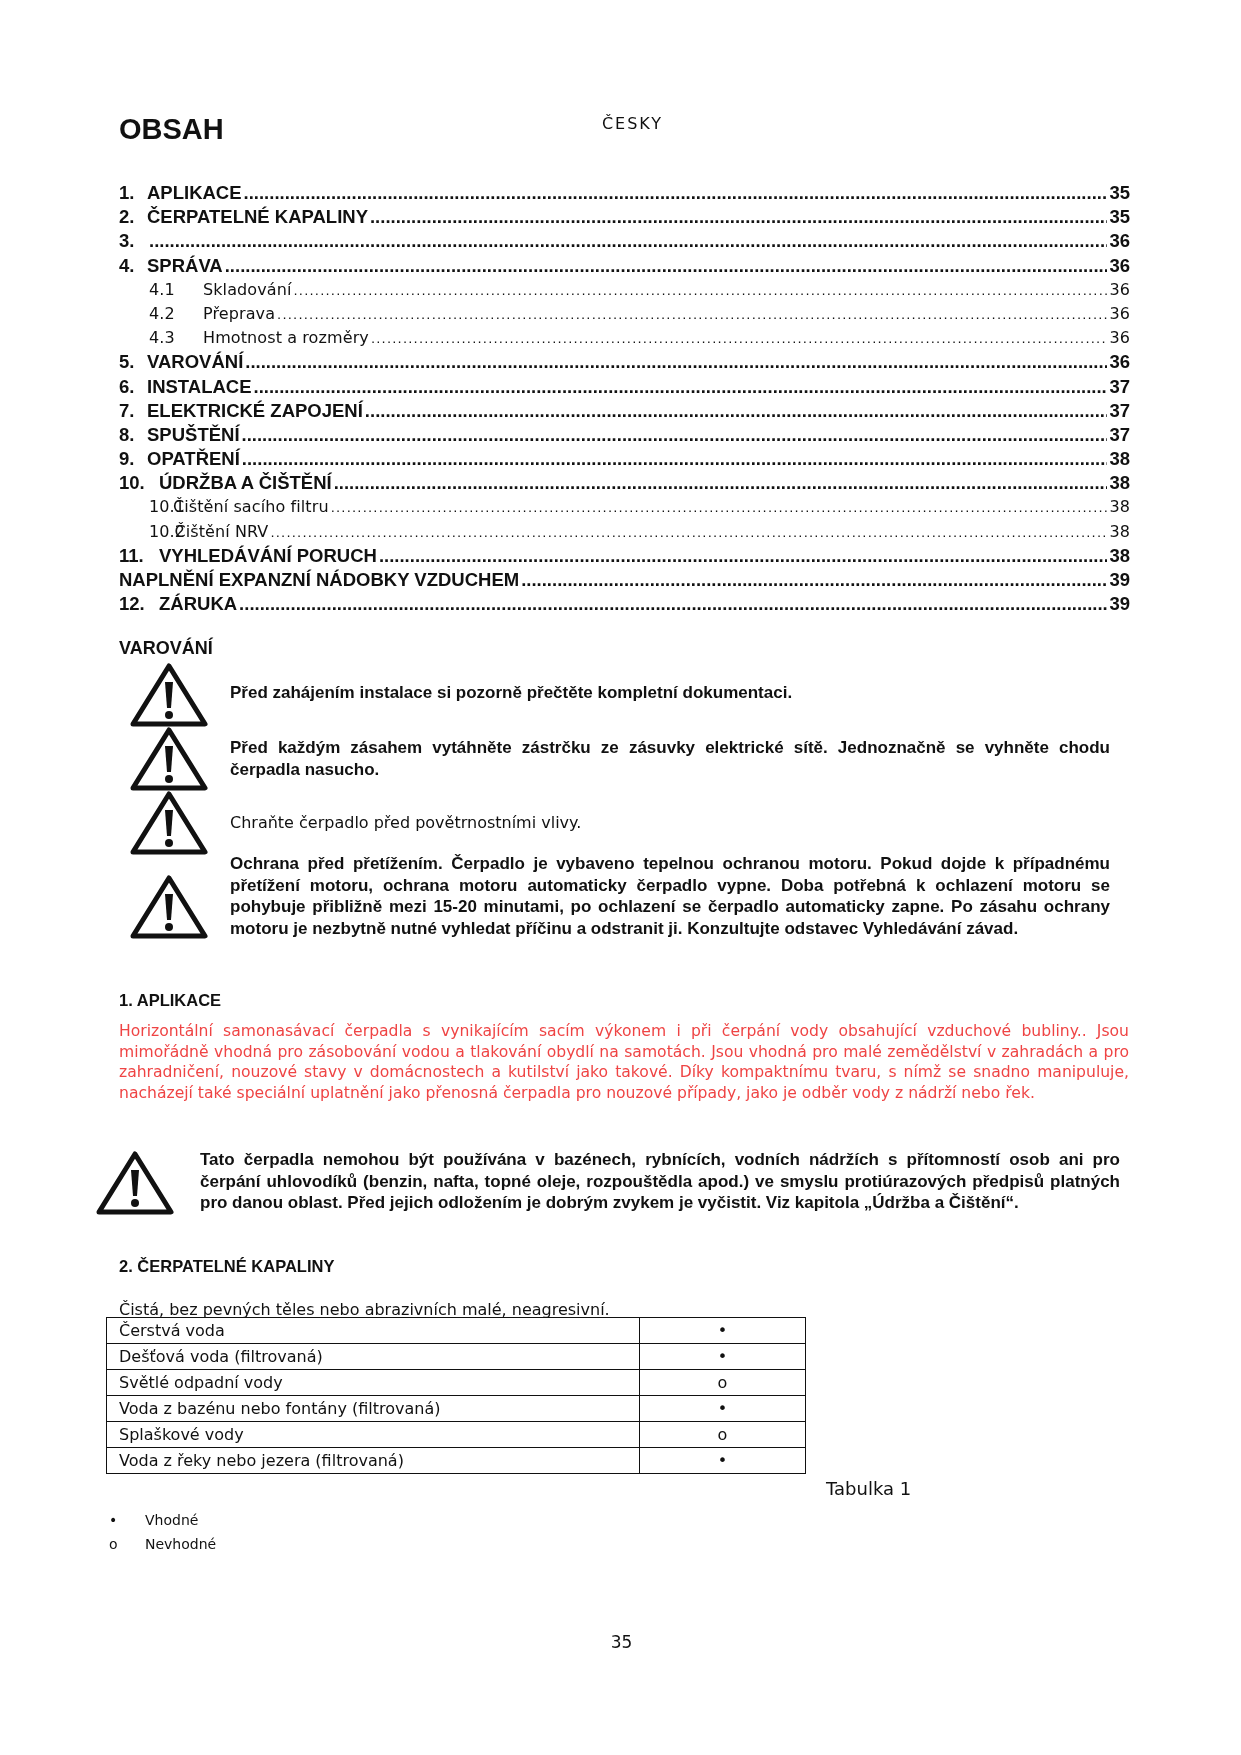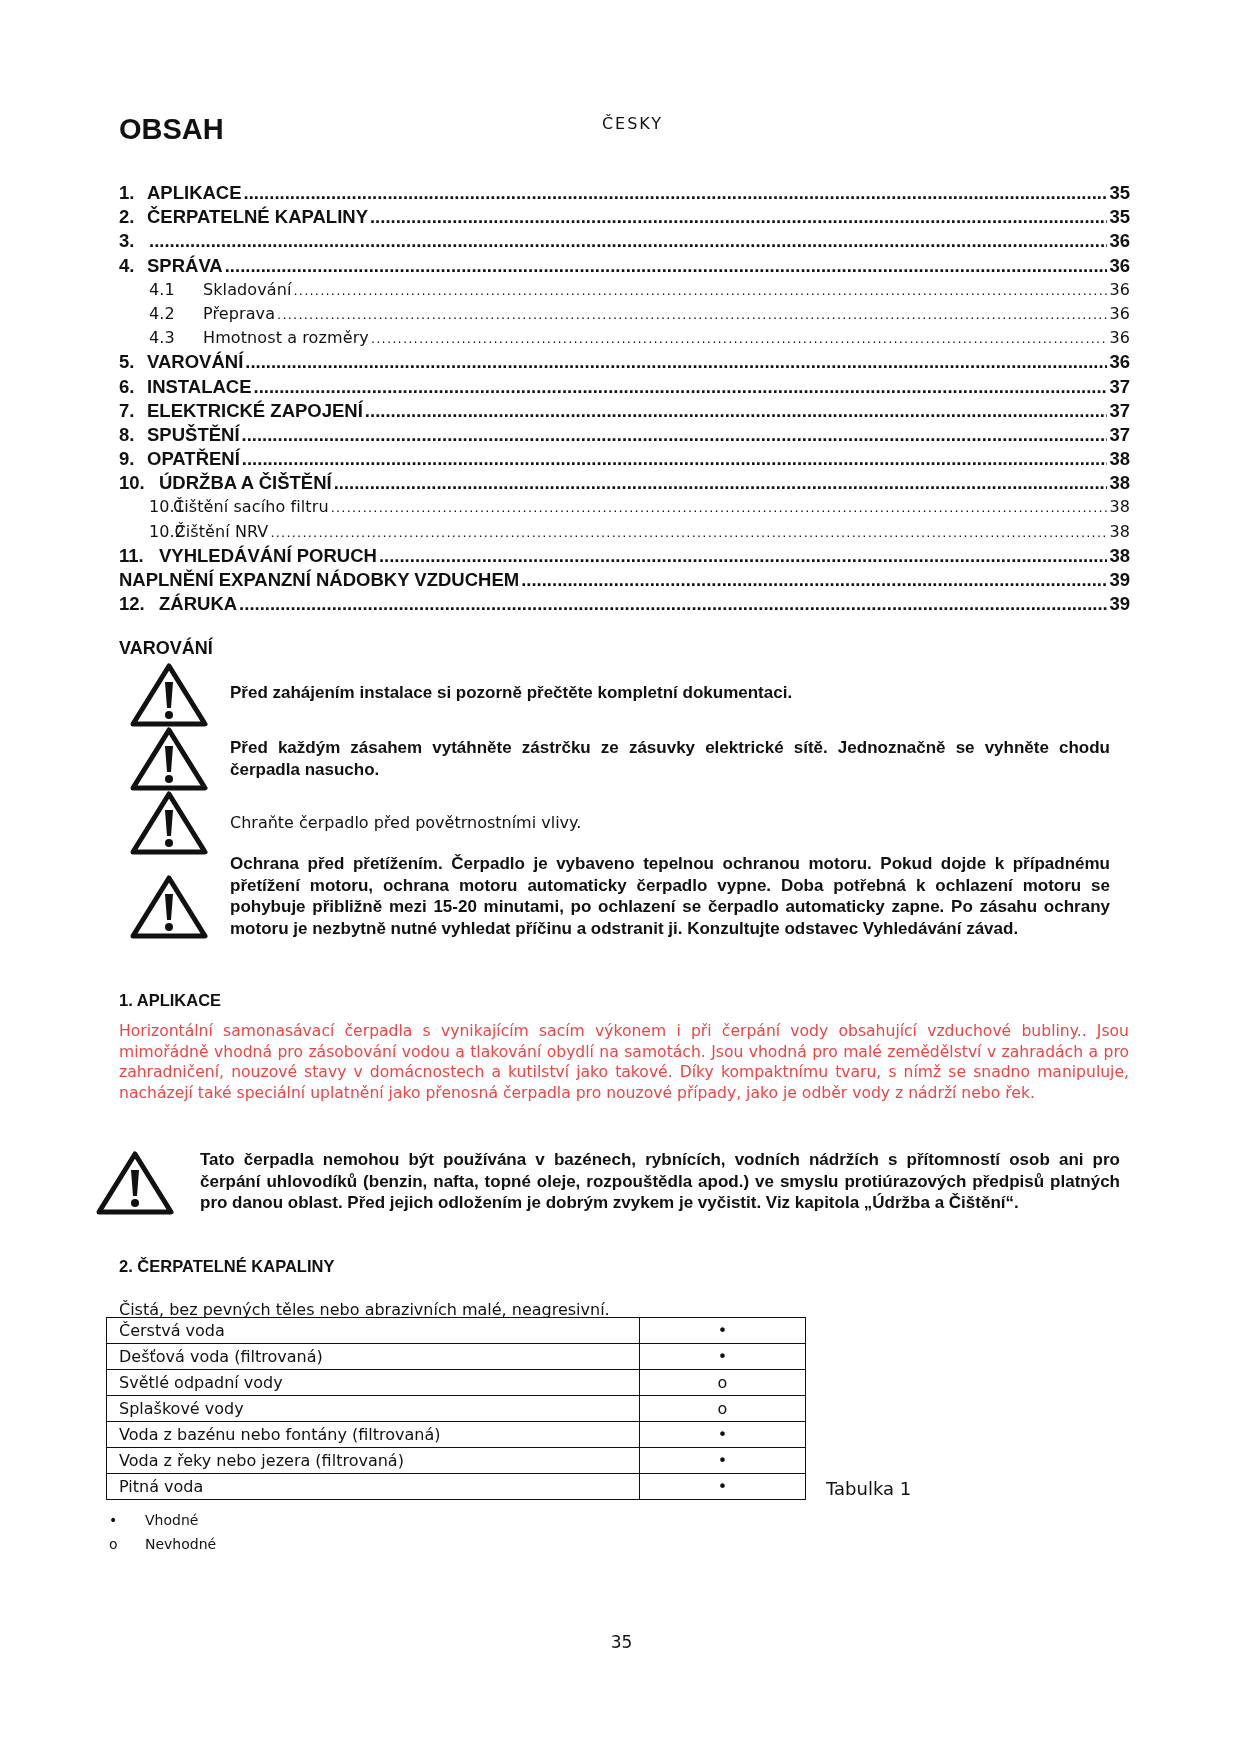--- a/index.html
+++ b/index.html
@@ -269,33 +269,29 @@
       </tr>
     <tr>
         <td>Dešťová voda (filtrovaná)</td>
         <td class="mark">•</td>
       </tr>
     <tr>
         <td>Světlé odpadní vody</td>
         <td class="mark">o</td>
       </tr>
     <tr>
+        <td>Voda z bazénu nebo fontány (filtrovaná)</td>
+        <td class="mark">•</td>
+      </tr>
+    <tr>
         <td>Splaškové vody</td>
         <td class="mark">o</td>
       </tr>
     <tr>
-        <td>Voda z bazénu nebo fontány (filtrovaná)</td>
-        <td class="mark">•</td>
-      </tr>
-    <tr>
         <td>Voda z řeky nebo jezera (filtrovaná)</td>
-        <td class="mark">•</td>
-      </tr>
-    <tr>
-        <td>Pitná voda</td>
         <td class="mark">•</td>
       </tr>
   </tbody>
 </table>
 <div class="table-caption">Tabulka 1</div>
 
 <div class="legend" style="top:1512px;"><span class="sym">•</span><span>Vhodné</span></div>
 <div class="legend" style="top:1536px;"><span class="sym">o</span><span>Nevhodné</span></div>
 
 <div class="page-number">35</div>

